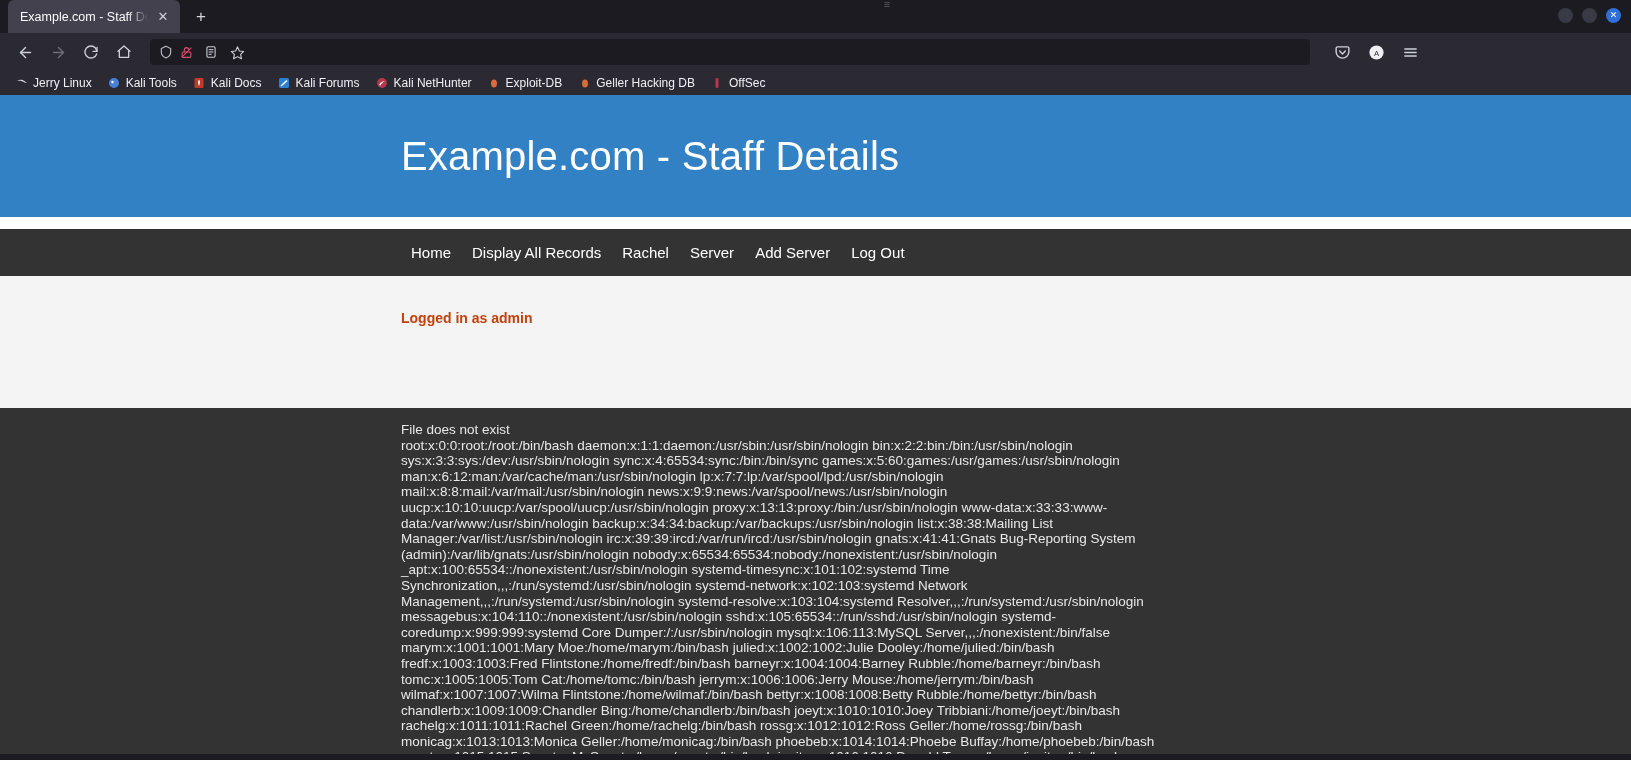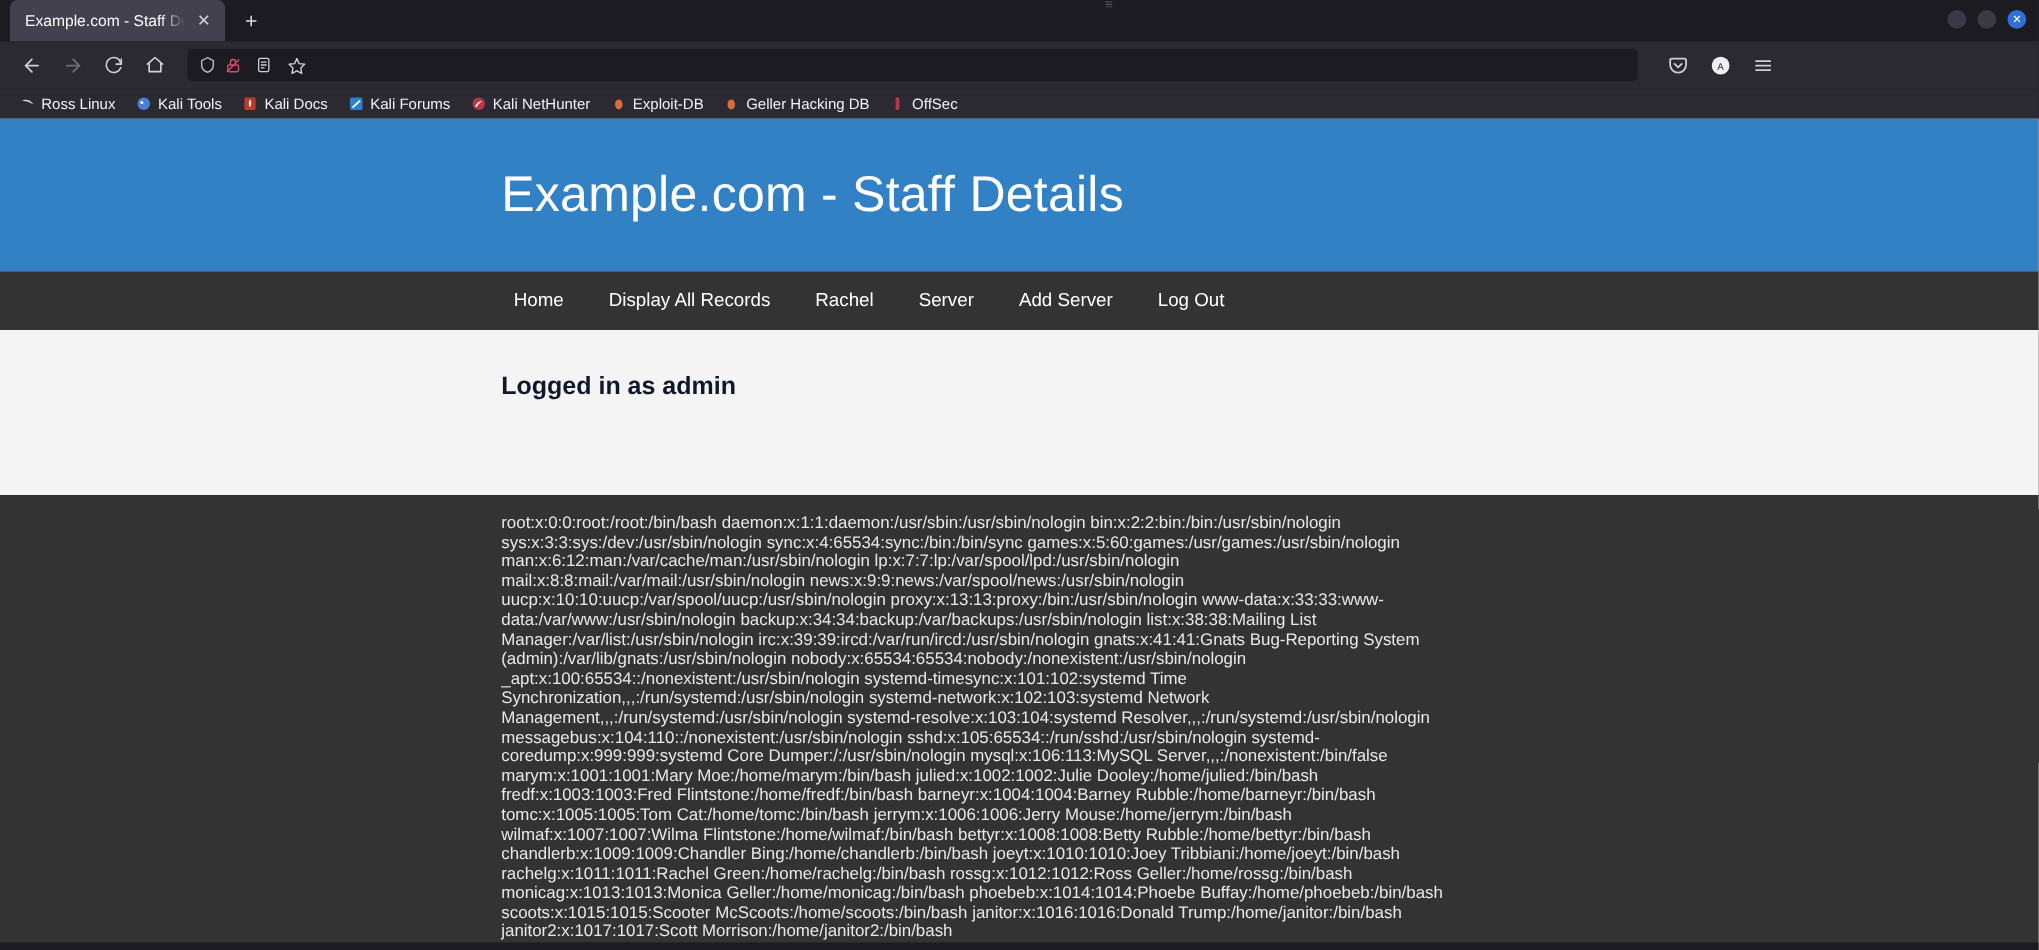--- a/index.html
+++ b/index.html
@@ -173,38 +173,39 @@
     font-weight: 400;
     margin-left: 401px;
     letter-spacing: 0.2px;
   }
   .site-nav {
     background: #333333;
     height: 47px;
     display: flex;
     align-items: center;
     padding-left: 401px;
-    gap: 16px;
+    gap: 1px;
+    margin-top: 12px;
   }
   .site-nav a {
     color: #ffffff;
     font-size: 15px;
     text-decoration: none;
     padding: 0 10px;
     white-space: nowrap;
   }
   .content-light {
     background: #f4f4f4;
     height: 132px;
     padding: 34px 0 0 401px;
   }
   .logged-in {
-    font-size: 20px;
+    font-size: 14px;
     font-weight: 700;
-    color: #0f172a;
+    color: #c2410c;
   }
   .content-dark {
     background: #333333;
     padding: 14px 0 20px 401px;
     color: #e8e8e8;
     min-height: 372px;
   }
   .msg-line {
     font-size: 13.5px;
     line-height: 15.6px;
@@ -326,21 +327,21 @@
     </div>
   </div>
 
   <div class="bookmarks">
     <div class="bm">
       <span class="bmico">
         <svg width="12" height="12" viewBox="0 0 24 24">
             <path d="M2 8c5-4 12-3 16 1l4 3-5-1c-4-3-10-4-15-3z" fill="#d8d8e0"></path>
           </svg>
       </span>
-      <span>Ross Linux</span>
+      <span>Jerry Linux</span>
     </div>
     <div class="bm">
       <span class="bmico">
         <svg width="12" height="12" viewBox="0 0 24 24">
             <circle cx="12" cy="12" r="10" fill="#4a7fd6"></circle>
             <circle cx="9" cy="10" r="2.4" fill="#fff"></circle>
           </svg>
       </span>
       <span>Kali Tools</span>
     </div>
@@ -410,19 +411,20 @@
       <a href="#">Server</a>
       <a href="#">Add Server</a>
       <a href="#">Log Out</a>
     </div>
 
     <div class="content-light">
       <div class="logged-in">Logged in as admin</div>
     </div>
 
     <div class="content-dark">
+      <div class="msg-line">File does not exist</div>
       <div class="passwd-dump">root:x:0:0:root:/root:/bin/bash daemon:x:1:1:daemon:/usr/sbin:/usr/sbin/nologin bin:x:2:2:bin:/bin:/usr/sbin/nologin sys:x:3:3:sys:/dev:/usr/sbin/nologin sync:x:4:65534:sync:/bin:/bin/sync games:x:5:60:games:/usr/games:/usr/sbin/nologin man:x:6:12:man:/var/cache/man:/usr/sbin/nologin lp:x:7:7:lp:/var/spool/lpd:/usr/sbin/nologin mail:x:8:8:mail:/var/mail:/usr/sbin/nologin news:x:9:9:news:/var/spool/news:/usr/sbin/nologin uucp:x:10:10:uucp:/var/spool/uucp:/usr/sbin/nologin proxy:x:13:13:proxy:/bin:/usr/sbin/nologin www-data:x:33:33:www-data:/var/www:/usr/sbin/nologin backup:x:34:34:backup:/var/backups:/usr/sbin/nologin list:x:38:38:Mailing List Manager:/var/list:/usr/sbin/nologin irc:x:39:39:ircd:/var/run/ircd:/usr/sbin/nologin gnats:x:41:41:Gnats Bug-Reporting System (admin):/var/lib/gnats:/usr/sbin/nologin nobody:x:65534:65534:nobody:/nonexistent:/usr/sbin/nologin _apt:x:100:65534::/nonexistent:/usr/sbin/nologin systemd-timesync:x:101:102:systemd Time Synchronization,,,:/run/systemd:/usr/sbin/nologin systemd-network:x:102:103:systemd Network Management,,,:/run/systemd:/usr/sbin/nologin systemd-resolve:x:103:104:systemd Resolver,,,:/run/systemd:/usr/sbin/nologin messagebus:x:104:110::/nonexistent:/usr/sbin/nologin sshd:x:105:65534::/run/sshd:/usr/sbin/nologin systemd-coredump:x:999:999:systemd Core Dumper:/:/usr/sbin/nologin mysql:x:106:113:MySQL Server,,,:/nonexistent:/bin/false marym:x:1001:1001:Mary Moe:/home/marym:/bin/bash julied:x:1002:1002:Julie Dooley:/home/julied:/bin/bash fredf:x:1003:1003:Fred Flintstone:/home/fredf:/bin/bash barneyr:x:1004:1004:Barney Rubble:/home/barneyr:/bin/bash tomc:x:1005:1005:Tom Cat:/home/tomc:/bin/bash jerrym:x:1006:1006:Jerry Mouse:/home/jerrym:/bin/bash wilmaf:x:1007:1007:Wilma Flintstone:/home/wilmaf:/bin/bash bettyr:x:1008:1008:Betty Rubble:/home/bettyr:/bin/bash chandlerb:x:1009:1009:Chandler Bing:/home/chandlerb:/bin/bash joeyt:x:1010:1010:Joey Tribbiani:/home/joeyt:/bin/bash rachelg:x:1011:1011:Rachel Green:/home/rachelg:/bin/bash rossg:x:1012:1012:Ross Geller:/home/rossg:/bin/bash monicag:x:1013:1013:Monica Geller:/home/monicag:/bin/bash phoebeb:x:1014:1014:Phoebe Buffay:/home/phoebeb:/bin/bash scoots:x:1015:1015:Scooter McScoots:/home/scoots:/bin/bash janitor:x:1016:1016:Donald Trump:/home/janitor:/bin/bash janitor2:x:1017:1017:Scott Morrison:/home/janitor2:/bin/bash</div>
     </div>
 
     <div class="bottombar"></div>
   </div>
 
 </div>
 
 </body></html>

